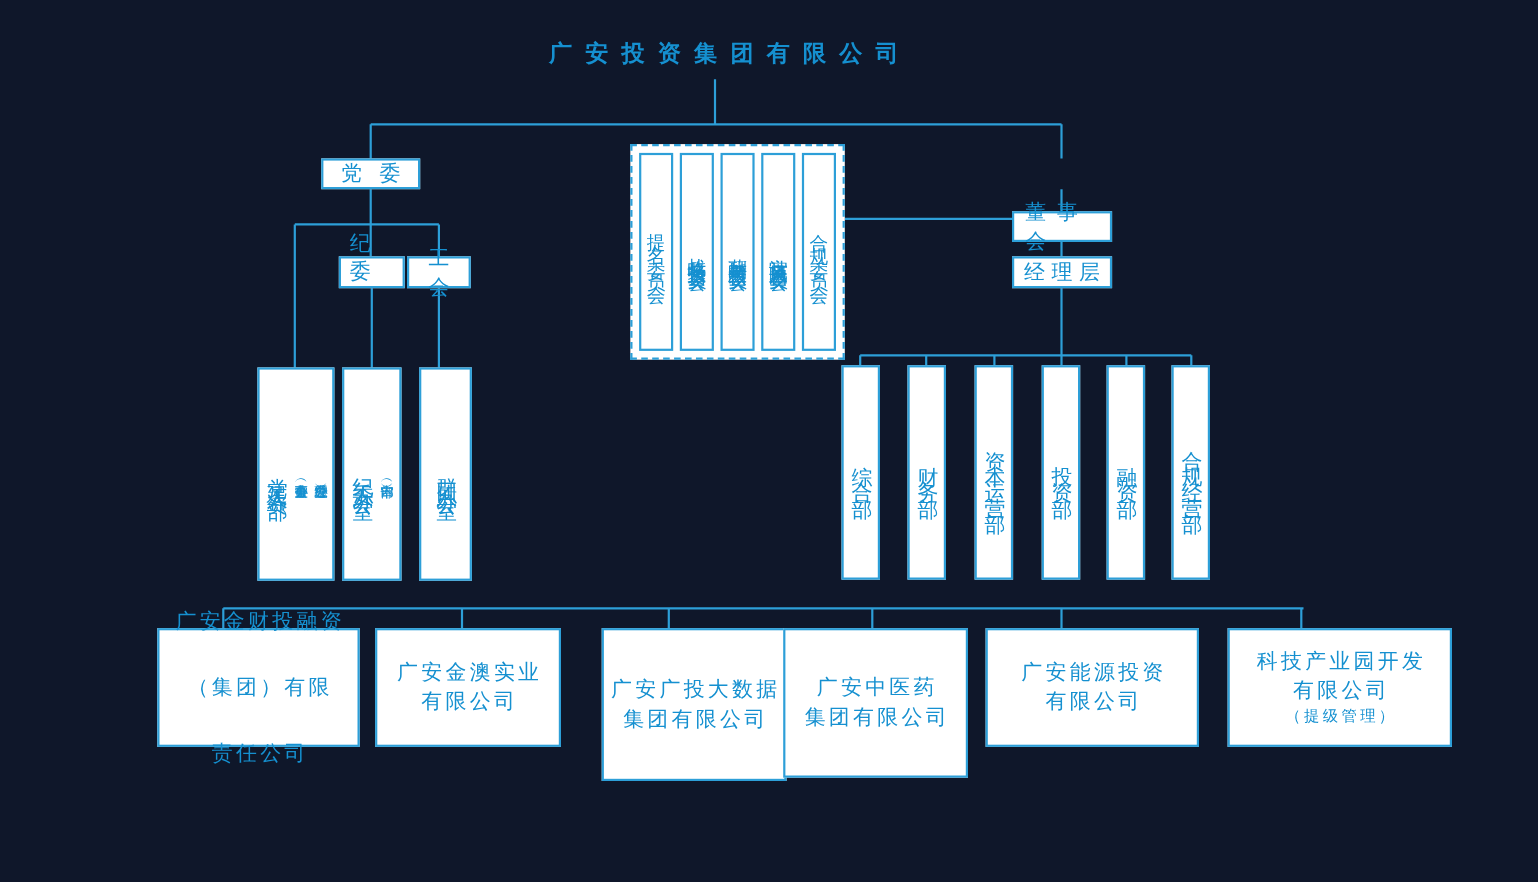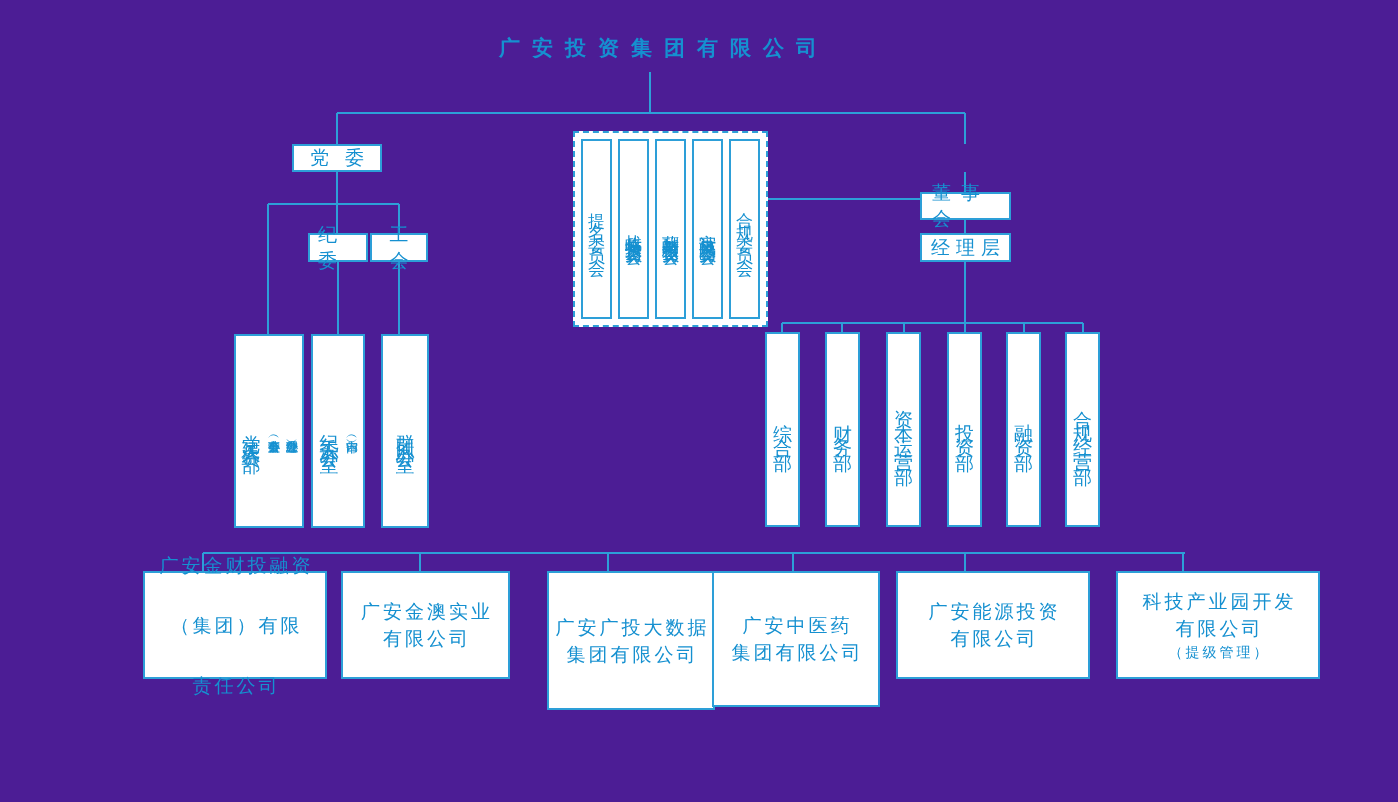--- a/index.html
+++ b/index.html
@@ -1,22 +1,22 @@
 <!DOCTYPE html>
 <html style="--accent: #1590D0; --line: #2D9FD8;"><head>
 <meta charset="utf-8">
 <style>
   :root{
     --accent:#1590D0;
     --line:#2D9FD8;
   }
   html,body{margin:0;padding:0;background:#ffffff;}
   .canvas{
-    position:relative;width:1398px;height:802px;background:#4c1d95;overflow:hidden;
-    font-family:Liberation Sans, sans-serif;color:var(--accent);
+    position:relative;width:1398px;height:802px;background:#0f172a;overflow:hidden;
+    font-family:Liberation Serif, serif;color:var(--accent);
   }
   svg.lines{position:absolute;left:0;top:0;width:1398px;height:802px;}
   svg.lines path{stroke:var(--line);stroke-width:2;fill:none;}
   .title{
     position:absolute;left:440px;top:34px;width:424px;text-align:center;
     font-size:21px;letter-spacing:12px;padding-left:12px;font-weight:bold;
   }
   .box{
     position:absolute;box-sizing:border-box;border:2px solid var(--line);
     display:flex;align-items:center;justify-content:center;background:#fff;
@@ -78,21 +78,21 @@
       M793 553 V571
       M965 553 V571
       M1183 553 V571"></path>
   </svg>
 
   <div class="title">广安投资集团有限公司</div>
 
   <div class="box hbox" style="left:292px;top:144px;width:90px;height:28px;">
     <span class="ls16">党委</span>
   </div>
-  <div class="box hbox" style="left:308px;top:233px;width:60px;height:29px;">
+  <div class="box hbox" style="left:308px;top:233px;width:60px;height:29px;align-items:flex-end;">
     <span class="ls8">纪委</span>
   </div>
   <div class="box hbox" style="left:370px;top:233px;width:58px;height:29px;text-align:center;">
     <span class="ls8">工会</span>
   </div>
   <div class="box hbox" style="left:920px;top:144px;width:91px;height:28px;margin-top:48px;">
     <span class="ls10">董事会</span>
   </div>
   <div class="box hbox" style="left:920px;top:233px;width:91px;height:29px;">
     <span class="ls6">经理层</span>

